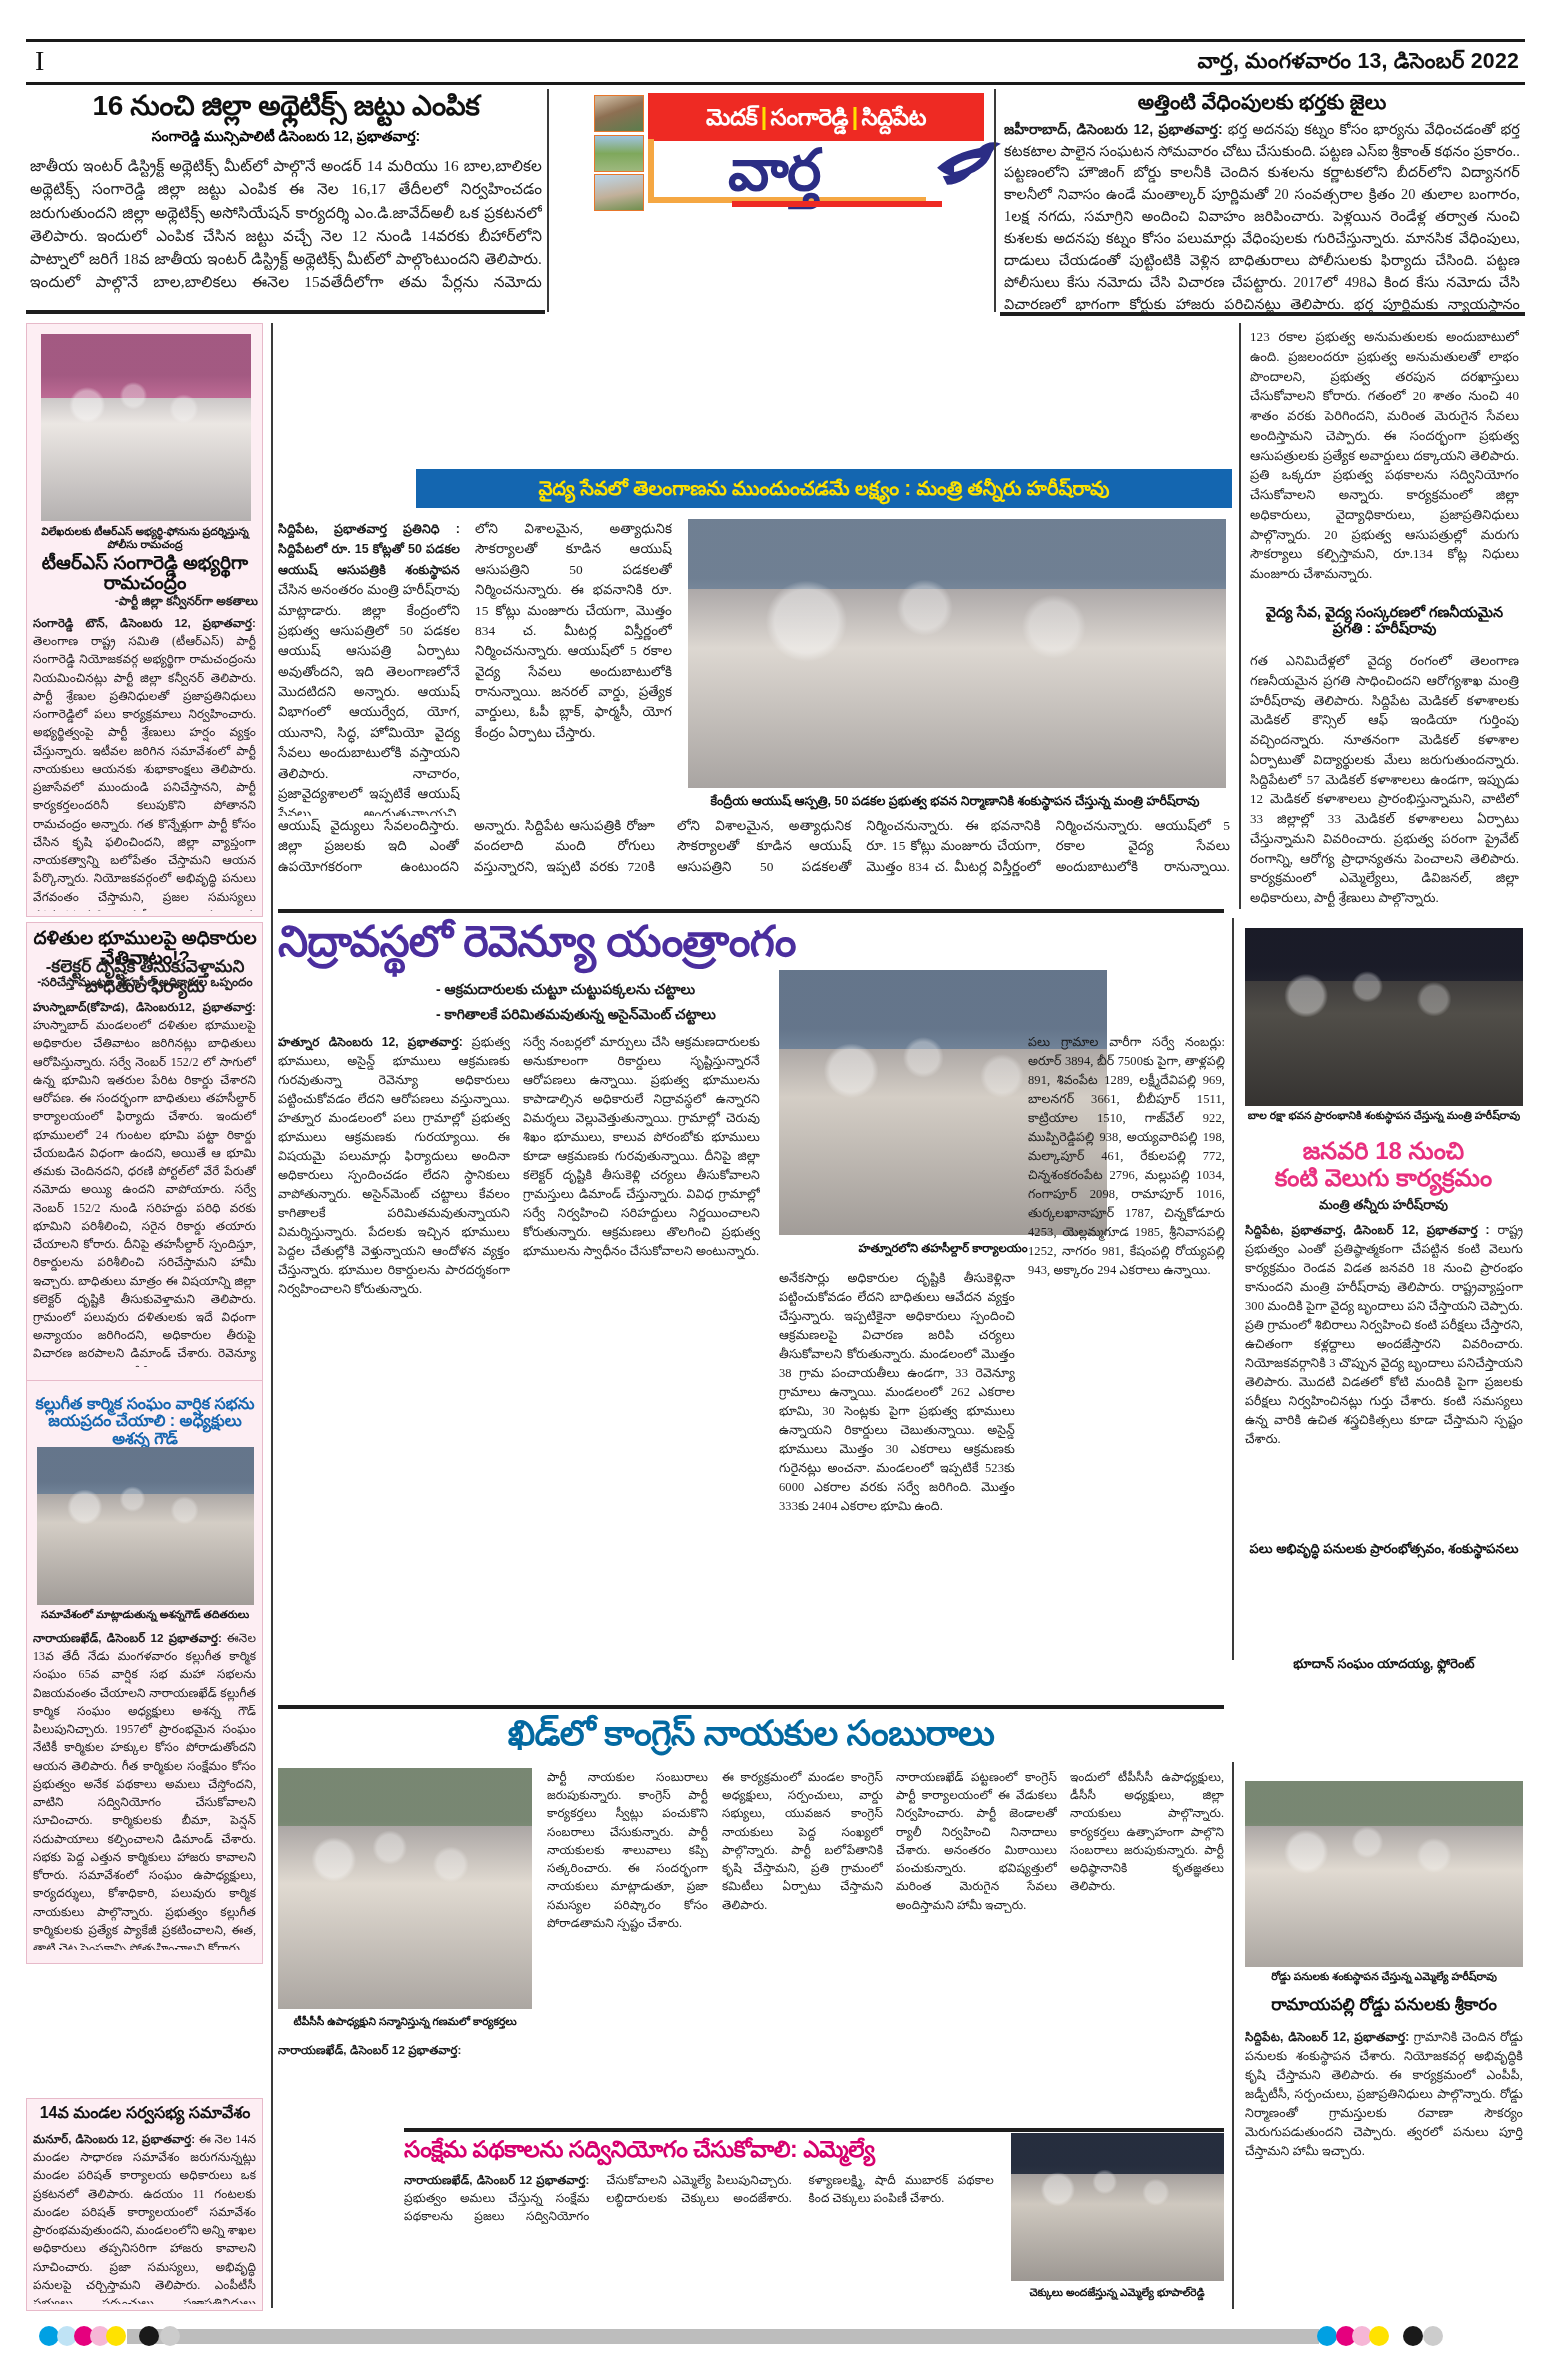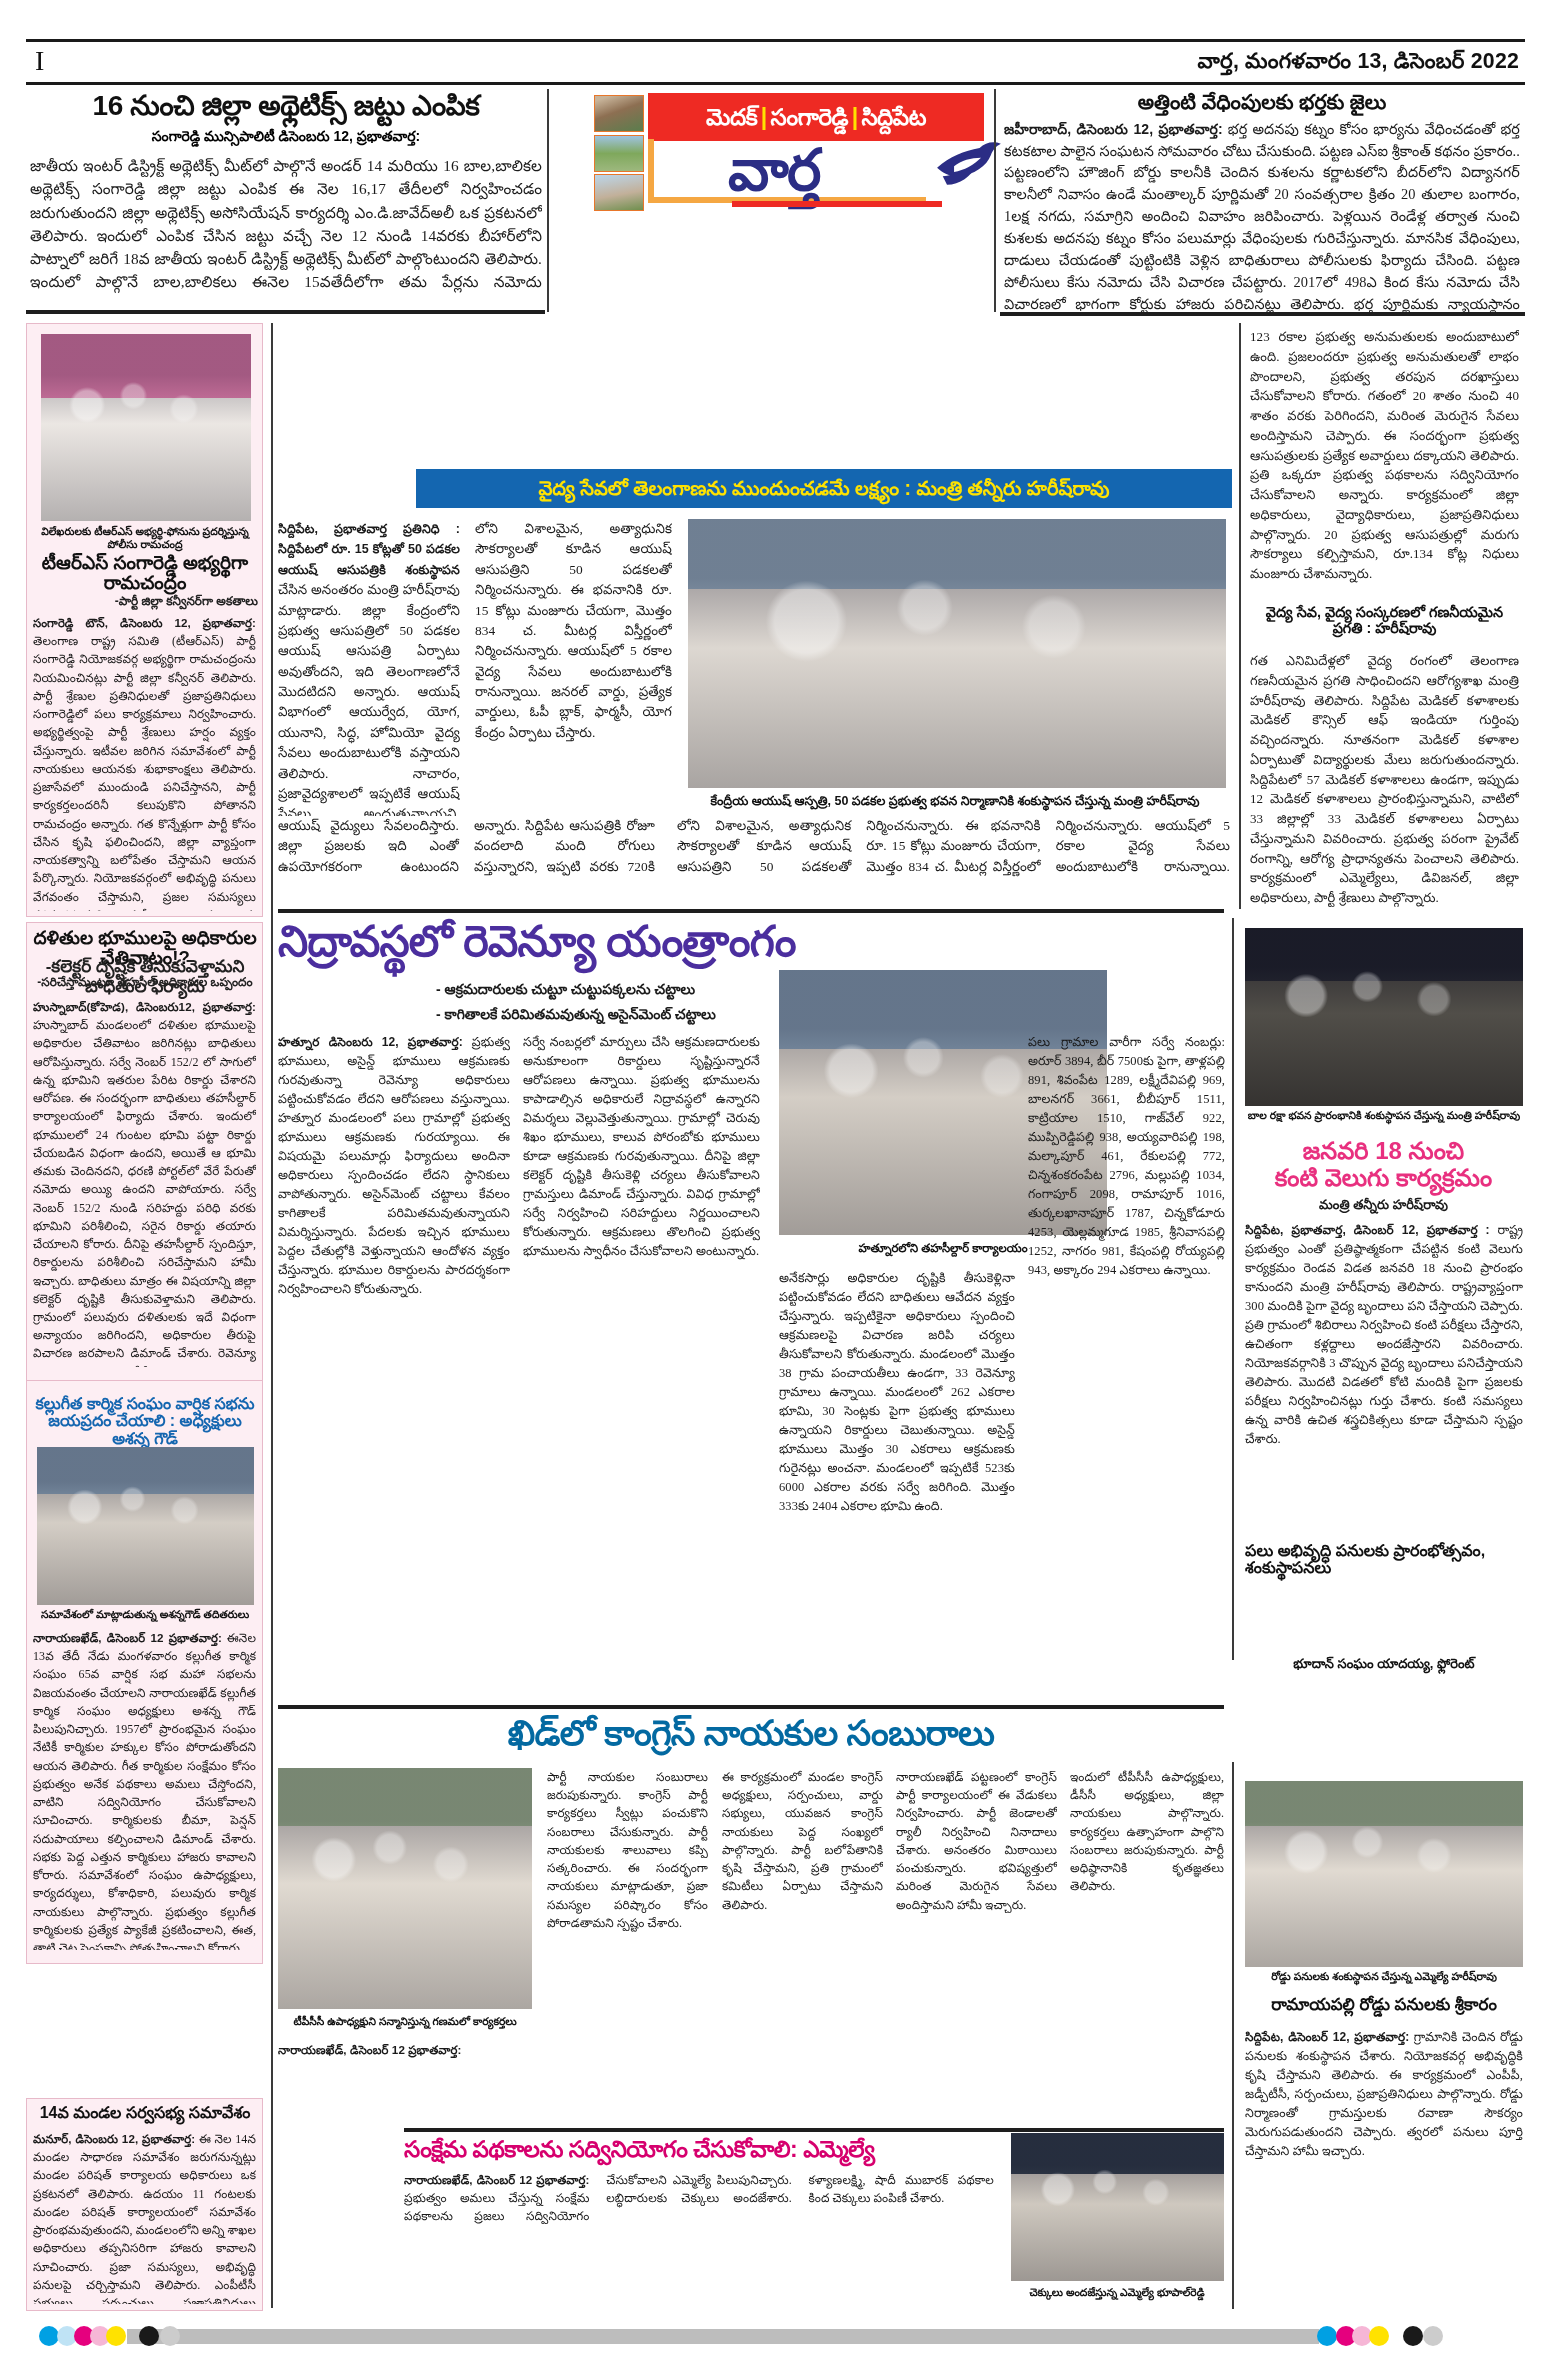--- a/index.html
+++ b/index.html
@@ -222,21 +222,21 @@
   <div class="col-rule-v" style="left:1232px;top:918px;height:742px;"></div>
 
   <div class="photo ph-night" style="position:absolute;left:1245px;top:928px;width:278px;height:178px;"></div>
   <div class="cap" style="position:absolute;left:1241px;top:1109px;width:286px;font-size:10.7px;">బాల రక్షా భవన ప్రారంభానికి శంకుస్థాపన చేస్తున్న మంత్రి హరీష్‌రావు</div>
   <div class="hl" style="position:absolute;left:1239px;top:1137px;width:289px;font-size:24px;text-align:center;color:#e8307f;line-height:1.14;">
     <div>జనవరి 18 నుంచి</div>
     <div>కంటి వెలుగు కార్యక్రమం</div>
   </div>
   <div class="sub" style="position:absolute;left:1239px;top:1198px;width:289px;font-size:13px;text-align:center;color:#1a1a1a;">మంత్రి తన్నీరు హరీష్‌రావు</div>
   <div class="body-tx" style="position:absolute;left:1245px;top:1221px;width:278px;font-size:12.5px;height:317px;"><span class="credit" style="font-size:12px;">సిద్దిపేట, ప్రభాతవార్త, డిసెంబర్ 12, ప్రభాతవార్త :</span> <span>రాష్ట్ర ప్రభుత్వం ఎంతో ప్రతిష్ఠాత్మకంగా చేపట్టిన కంటి వెలుగు కార్యక్రమం రెండవ విడత జనవరి 18 నుంచి ప్రారంభం కానుందని మంత్రి హరీష్‌రావు తెలిపారు. రాష్ట్రవ్యాప్తంగా 300 మందికి పైగా వైద్య బృందాలు పని చేస్తాయని చెప్పారు. ప్రతి గ్రామంలో శిబిరాలు నిర్వహించి కంటి పరీక్షలు చేస్తారని, ఉచితంగా కళ్లద్దాలు అందజేస్తారని వివరించారు. నియోజకవర్గానికి 3 చొప్పున వైద్య బృందాలు పనిచేస్తాయని తెలిపారు. మొదటి విడతలో కోటి మందికి పైగా ప్రజలకు పరీక్షలు నిర్వహించినట్లు గుర్తు చేశారు. కంటి సమస్యలు ఉన్న వారికి ఉచిత శస్త్రచికిత్సలు కూడా చేస్తామని స్పష్టం చేశారు.</span></div>
-  <div class="hl" style="position:absolute;left:1245px;top:1542px;width:278px;font-size:16px;">పలు అభివృద్ధి పనులకు ప్రారంభోత్సవం, శంకుస్థాపనలు</div>
+  <div class="hl" style="position:absolute;left:1245px;top:1542px;width:278px;font-size:13px;text-align:center;">పలు అభివృద్ధి పనులకు ప్రారంభోత్సవం, శంకుస్థాపనలు</div>
   <div class="hl" style="position:absolute;left:1245px;top:1657px;width:278px;font-size:13px;text-align:center;">భూదాన్ సంఘం యాదయ్య, ఫ్లోరెంట్</div>
 
   <div class="thick-h" style="left:278px;top:1705px;width:946px;"></div>
   <div class="hl" style="position:absolute;left:278px;top:1714px;width:946px;font-size:35px;text-align:center;color:#0369a1;letter-spacing:-0.7px;">ఖిడ్‌లో కాంగ్రెస్ నాయకుల సంబురాలు</div>
 
   <div class="photo ph-fest" style="position:absolute;left:278px;top:1768px;width:254px;height:241px;"></div>
   <div class="cap" style="position:absolute;left:278px;top:2015px;width:254px;font-size:10.7px;">టీపీసీసీ ఉపాధ్యక్షుని సన్మానిస్తున్న గణమలో కార్యకర్తలు</div>
 
   <div class="body-tx" style="position:absolute;left:722px;top:1768px;width:161px;font-size:12px;height:343px;">ఈ కార్యక్రమంలో మండల కాంగ్రెస్ అధ్యక్షులు, సర్పంచులు, వార్డు సభ్యులు, యువజన కాంగ్రెస్ నాయకులు పెద్ద సంఖ్యలో పాల్గొన్నారు. పార్టీ బలోపేతానికి కృషి చేస్తామని, ప్రతి గ్రామంలో కమిటీలు ఏర్పాటు చేస్తామని తెలిపారు.</div>
   <div class="body-tx" style="position:absolute;left:547px;top:1768px;width:161px;font-size:12px;height:343px;">పార్టీ నాయకుల సంబురాలు జరుపుకున్నారు. కాంగ్రెస్ పార్టీ కార్యకర్తలు స్వీట్లు పంచుకొని సంబరాలు చేసుకున్నారు. పార్టీ నాయకులకు శాలువాలు కప్పి సత్కరించారు. ఈ సందర్భంగా నాయకులు మాట్లాడుతూ, ప్రజా సమస్యల పరిష్కారం కోసం పోరాడతామని స్పష్టం చేశారు.</div>

